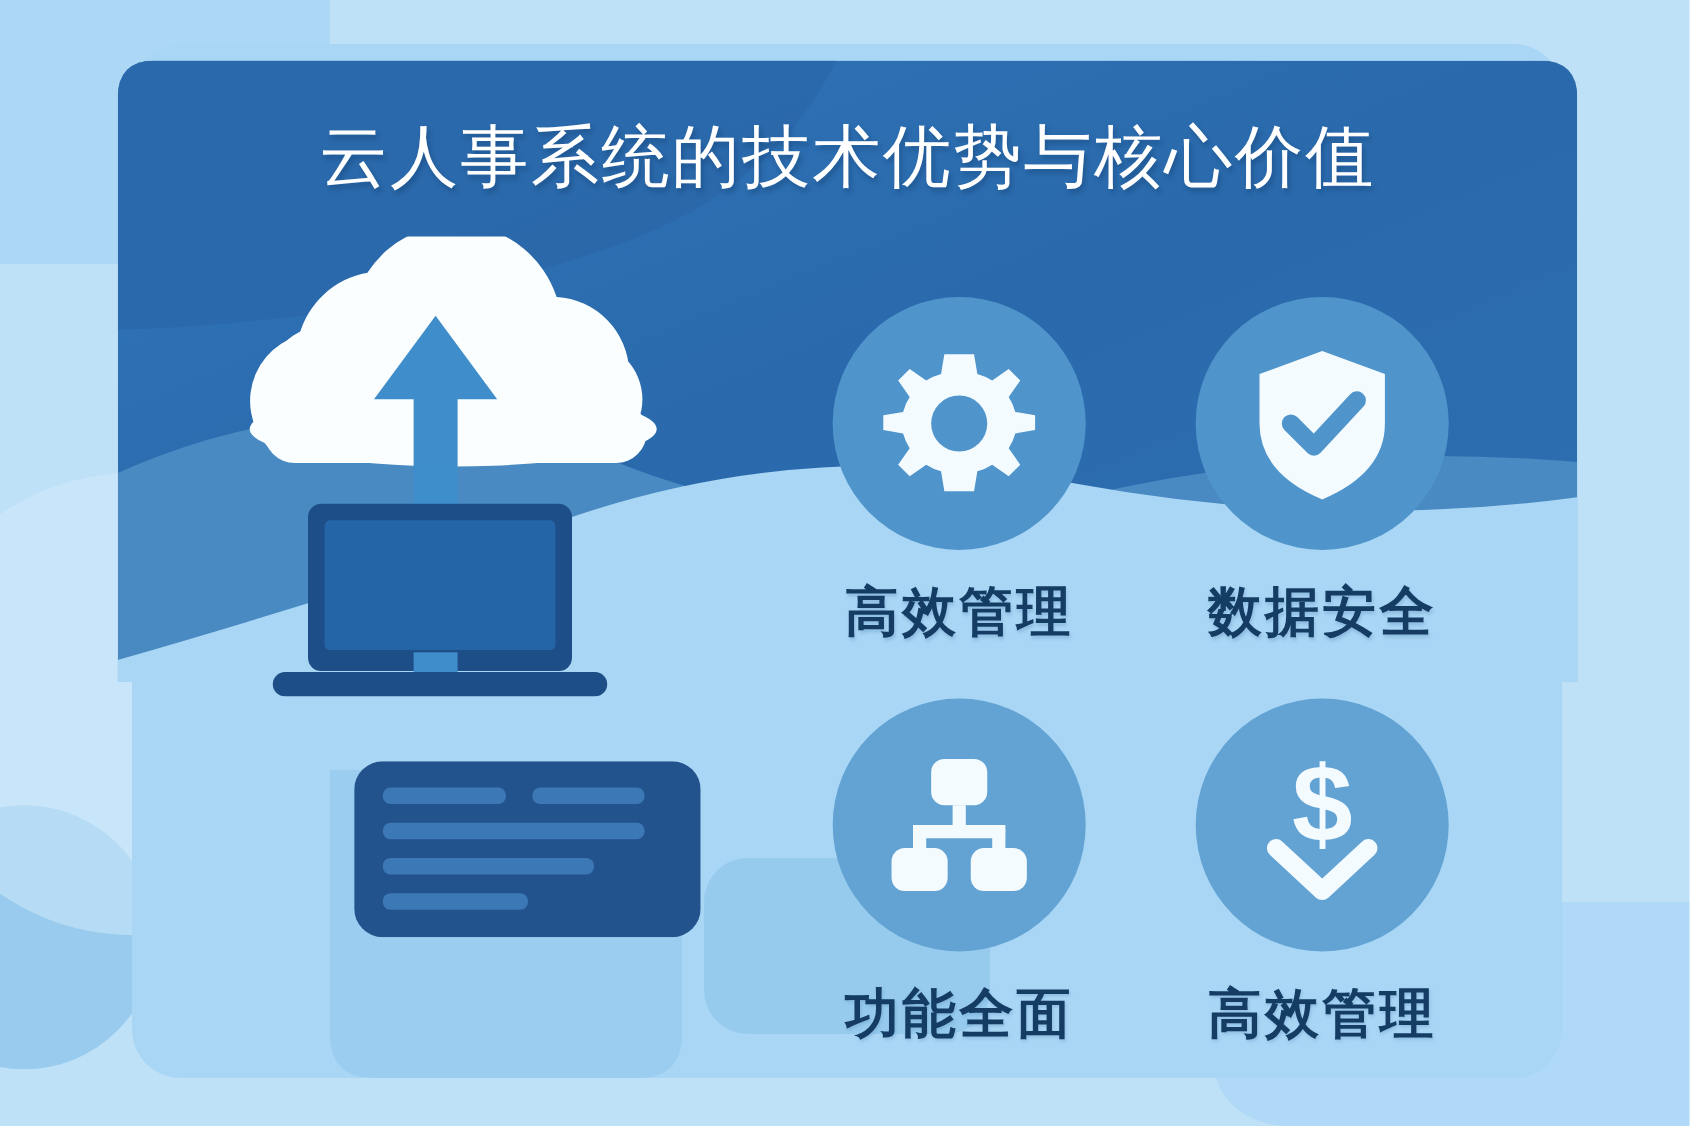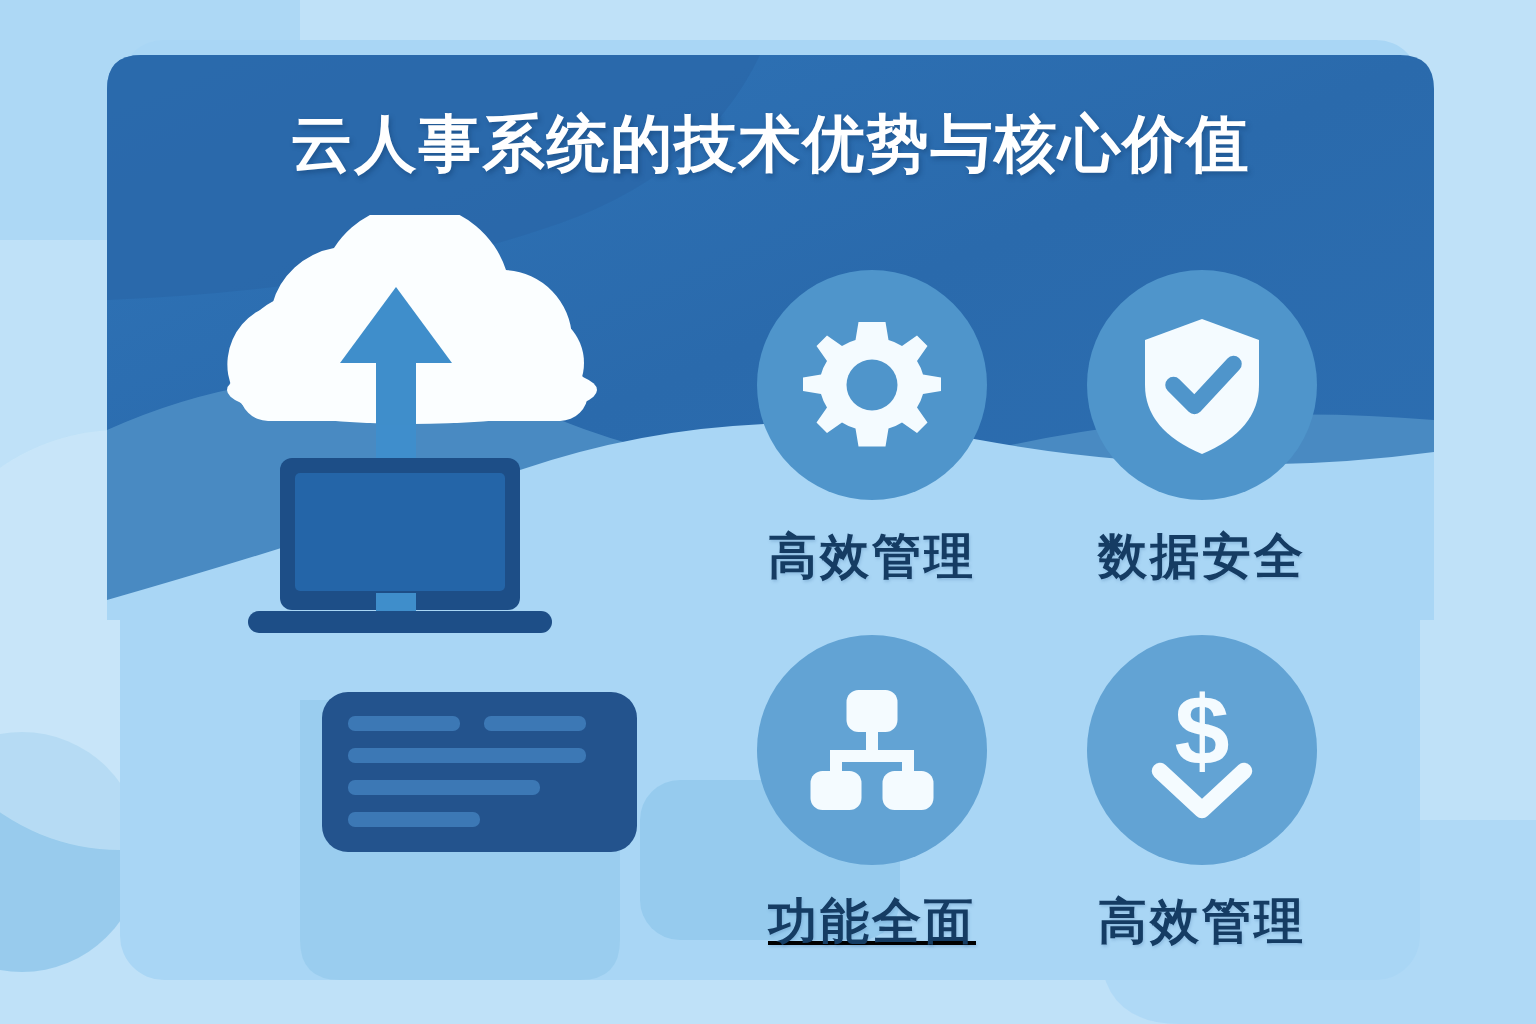--- a/index.html
+++ b/index.html
@@ -40,21 +40,21 @@
 
   
   .title {
     position: absolute;
     left: 107px;
     top: 108px;
     width: 1327px;
     text-align: center;
     color: #ffffff;
     font-size: 62px;
-    font-weight: bold;
+    font-weight: normal;
     letter-spacing: 2px;
     line-height: 1.15;
     text-shadow: 2px 3px 5px rgba(12, 50, 92, 0.35);
     white-space: nowrap;
   }
 
   
   .illus {
     position: absolute;
     left: 180px;
@@ -78,21 +78,21 @@
     width: 700px;
     height: 680px;
   }
   .feature {
     position: absolute;
     width: 300px;
     text-align: center;
   }
   .feature.pos-0 { left: 22px;  top: 0px; }
   .feature.pos-1 { left: 352px; top: 0px; }
-  .feature.pos-2 { left: 22px;  top: 365px; text-decoration: underline; }
+  .feature.pos-2 { left: 22px;  top: 365px; }
   .feature.pos-3 { left: 352px; top: 365px; }
 
   .icon-circle {
     width: 230px;
     height: 230px;
     margin: 0 auto;
     border-radius: 50%;
     background: #5e9fd0;
     display: flex;
     align-items: center;

